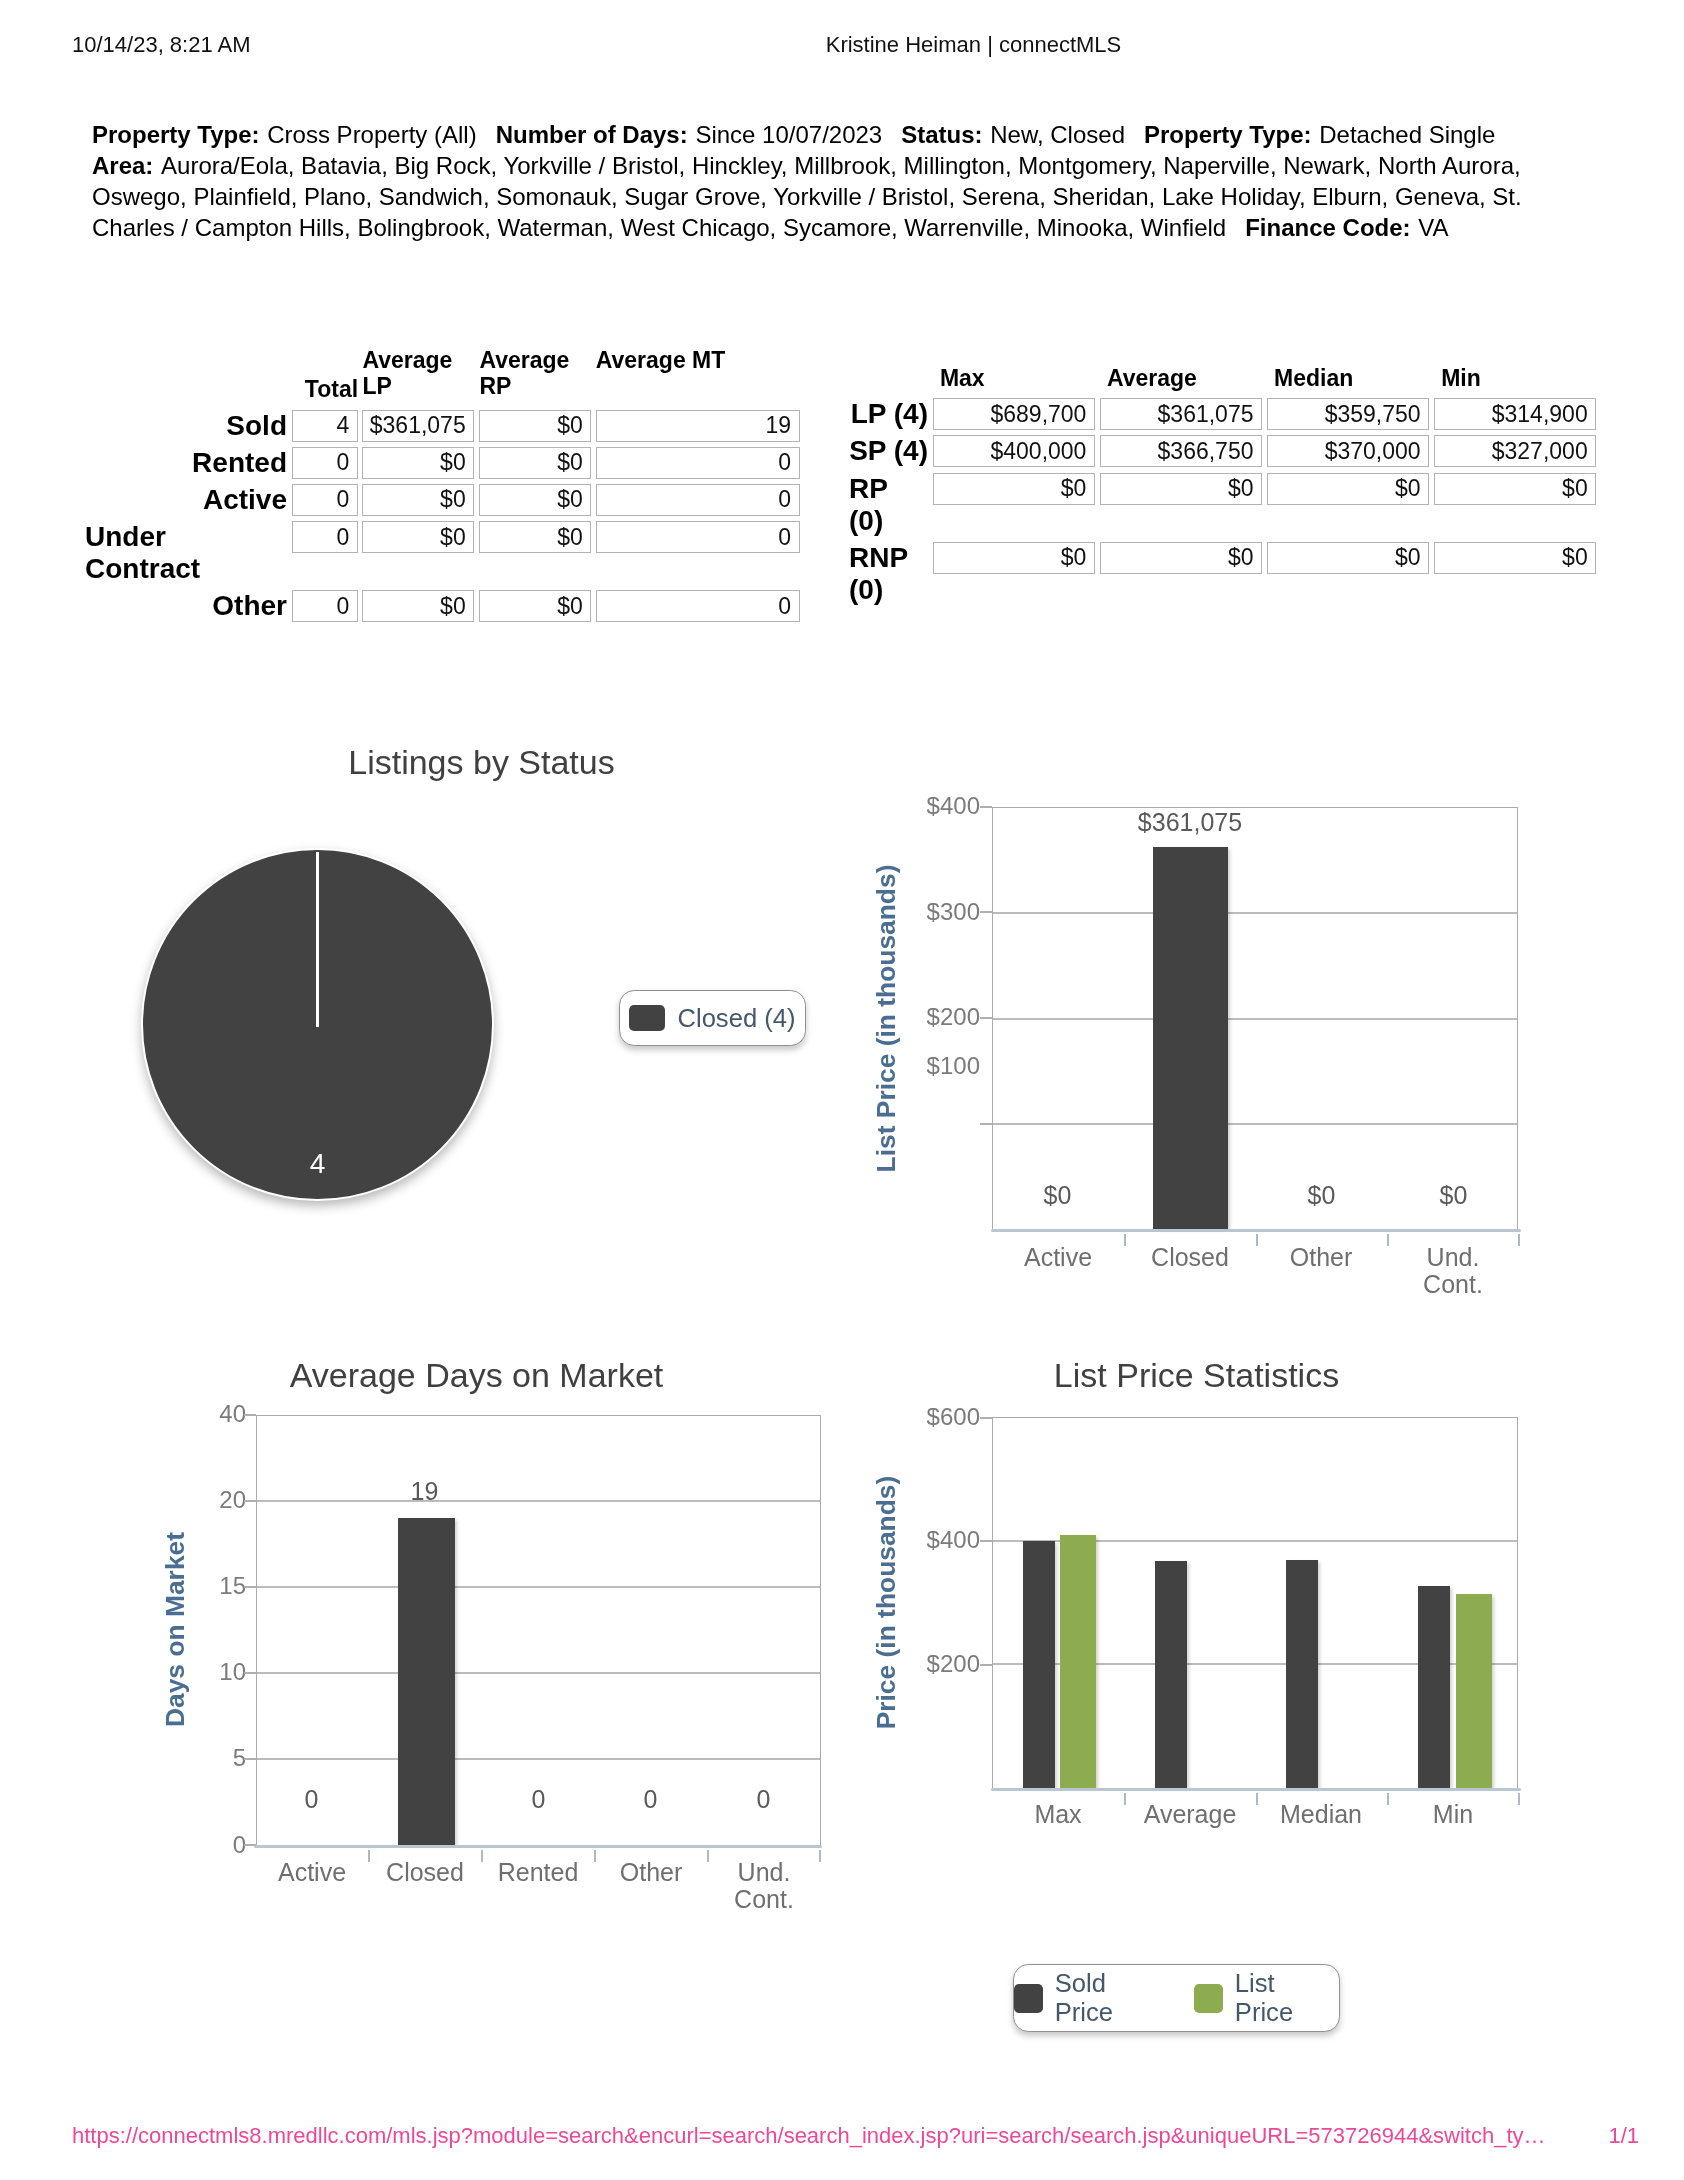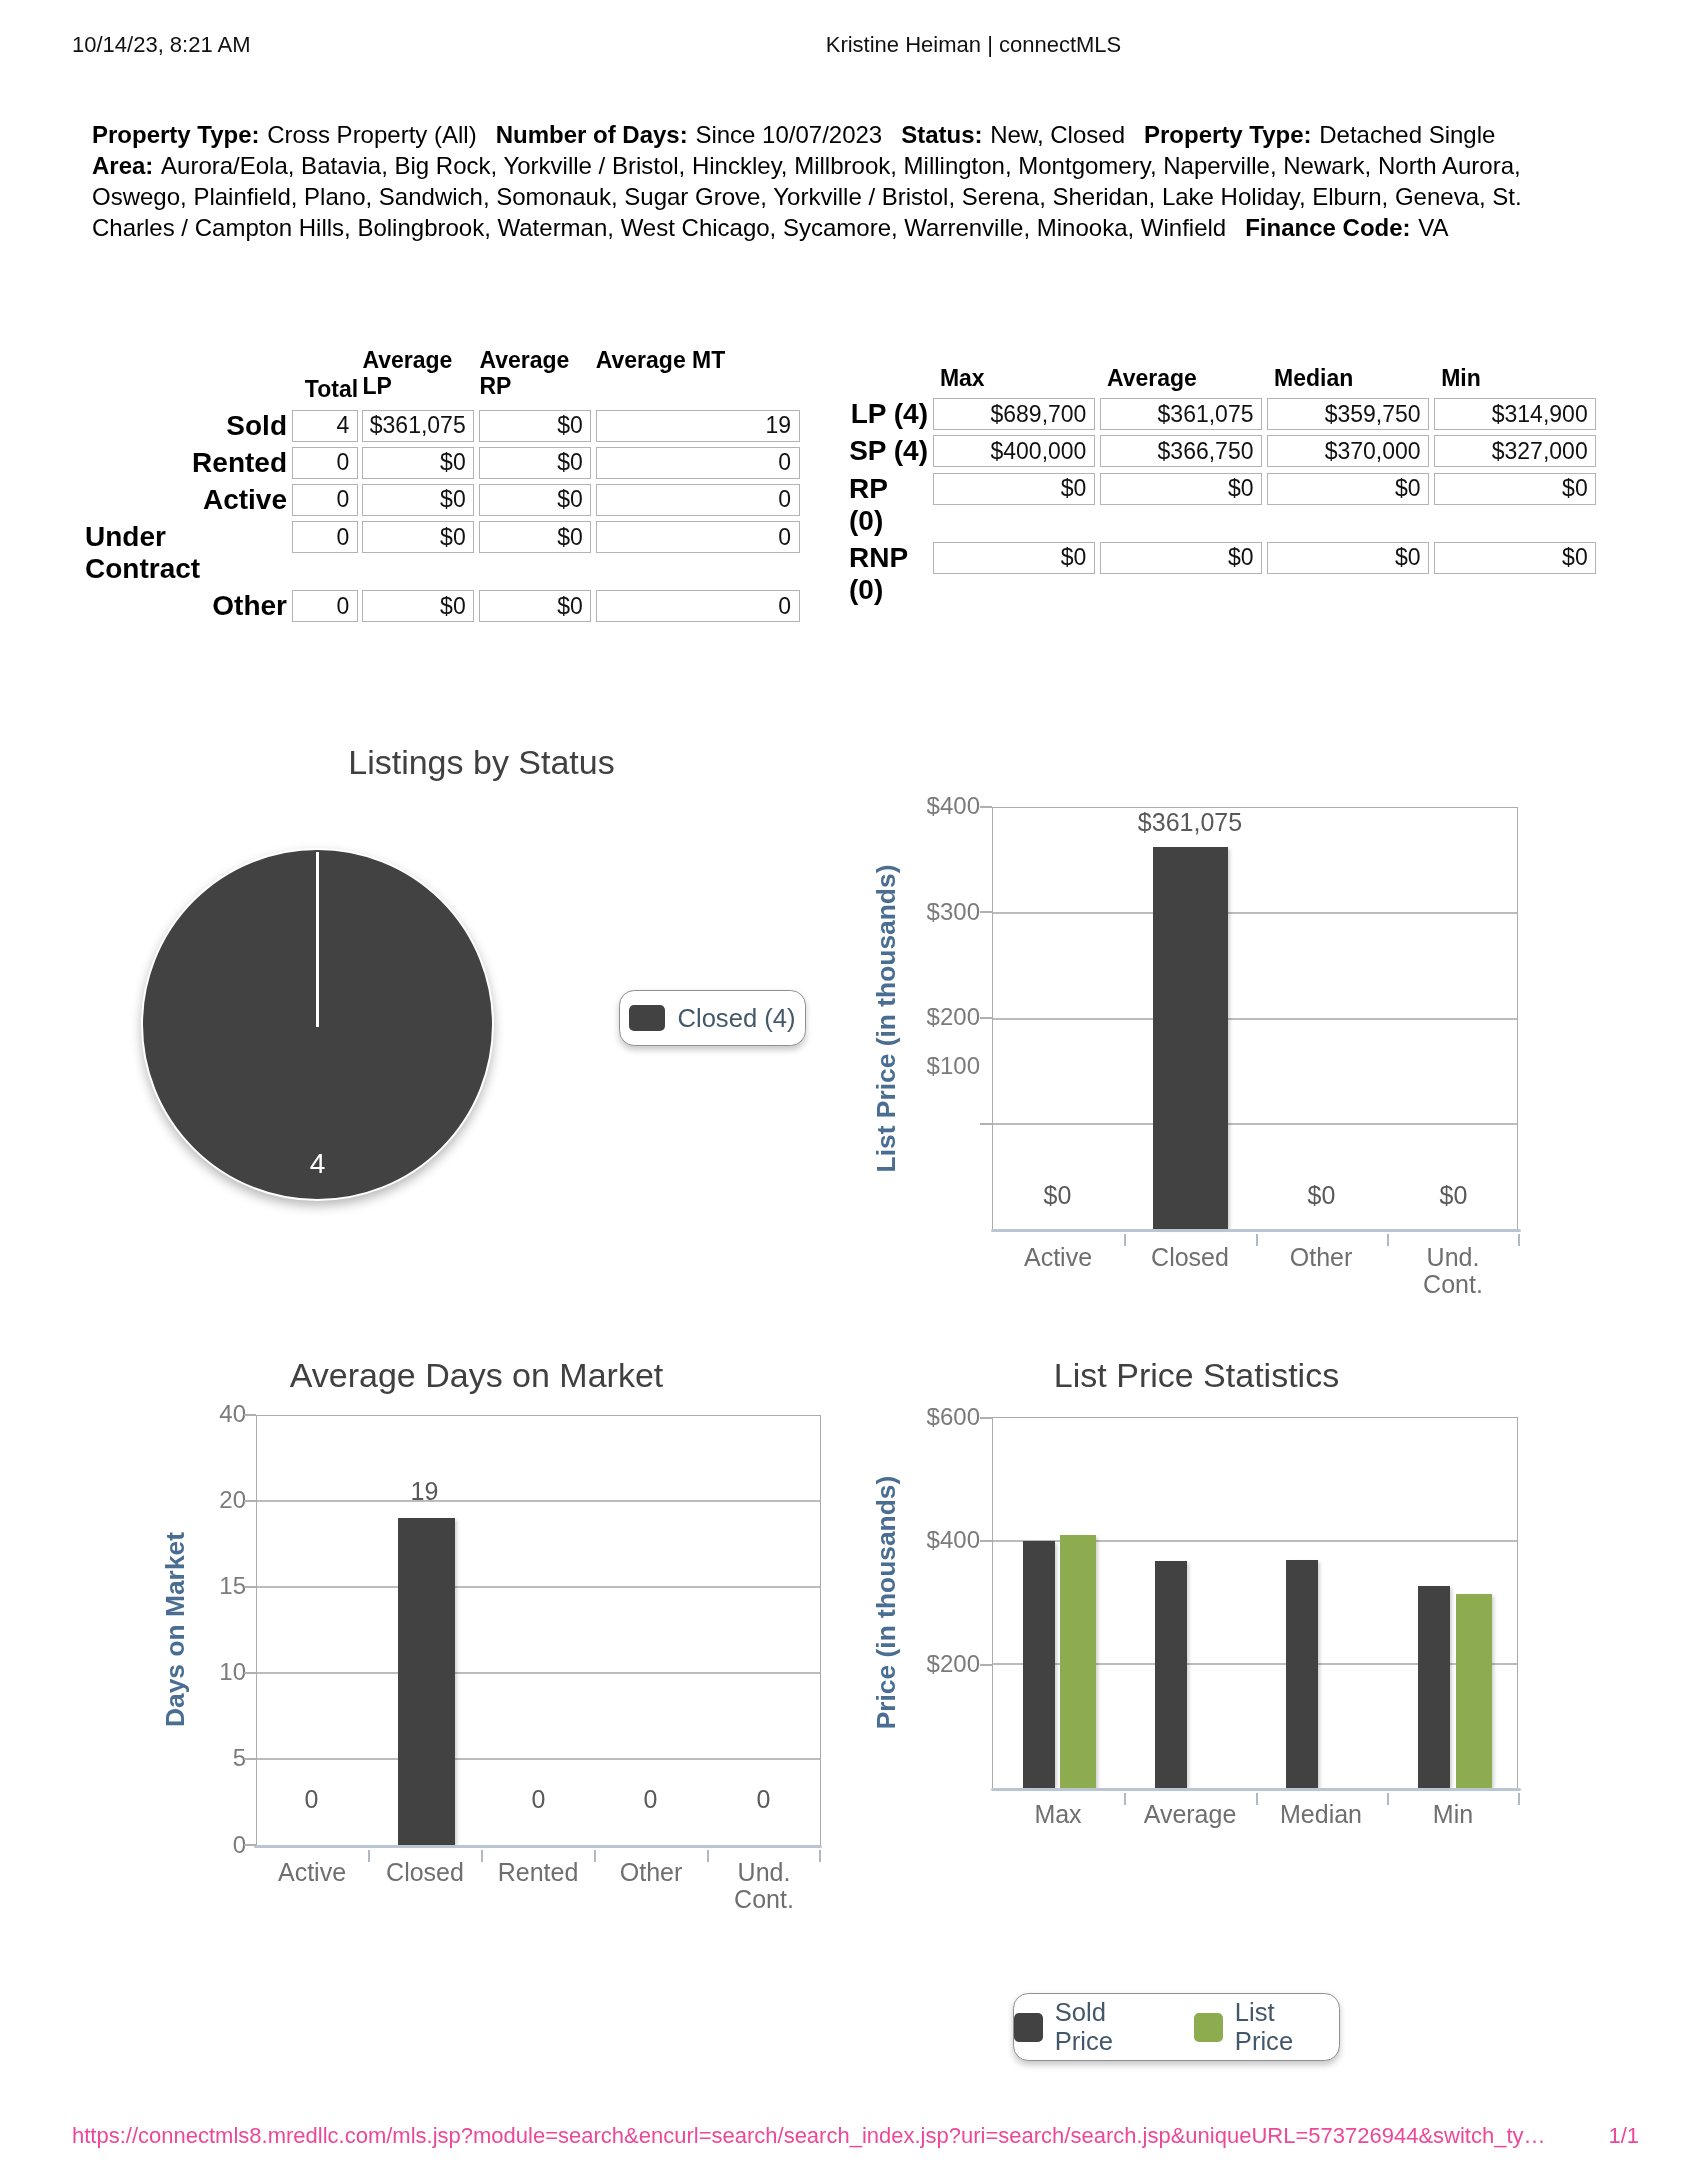--- a/index.html
+++ b/index.html
@@ -244,21 +244,21 @@
   <div class="tickmark-y" style="left:980px;top:1540px;"></div>
   <div class="tickmark-y" style="left:980px;top:1664px;"></div>
   <div class="tickmark-x" style="left:1124px;top:1793px;"></div>
   <div class="tickmark-x" style="left:1256px;top:1793px;"></div>
   <div class="tickmark-x" style="left:1387px;top:1793px;"></div>
   <div class="tickmark-x" style="left:1518px;top:1793px;"></div>
   <div class="abs cat" style="left:994px;top:1801px;width:128px;">Max</div>
   <div class="abs cat" style="left:1126px;top:1801px;width:128px;">Average</div>
   <div class="abs cat" style="left:1257px;top:1801px;width:128px;">Median</div>
   <div class="abs cat" style="left:1389px;top:1801px;width:128px;">Min</div>
-  <div class="legend-box abs" style="left:1013px;top:1964px;width:327px;height:68px;margin-top:29px;">
+  <div class="legend-box abs" style="left:1013px;top:1964px;width:327px;height:68px;">
     <span class="swatch" style="width:29px;height:29px;"></span>
     <span class="legend-text">Sold Price</span>
     <span class="swatch" style="width:29px;height:29px;background:#8dab4f;margin-left:24px;"></span>
     <span class="legend-text">List Price</span>
   </div>
 
   <div class="abs ftr" style="left:72px;top:2123px;">https://connectmls8.mredllc.com/mls.jsp?module=search&amp;encurl=search/search_index.jsp?uri=search/search.jsp&amp;uniqueURL=573726944&amp;switch_ty…</div>
   <div class="abs ftr" style="left:1567px;top:2123px;width:72px;text-align:right;">1/1</div>
 
 </div>

